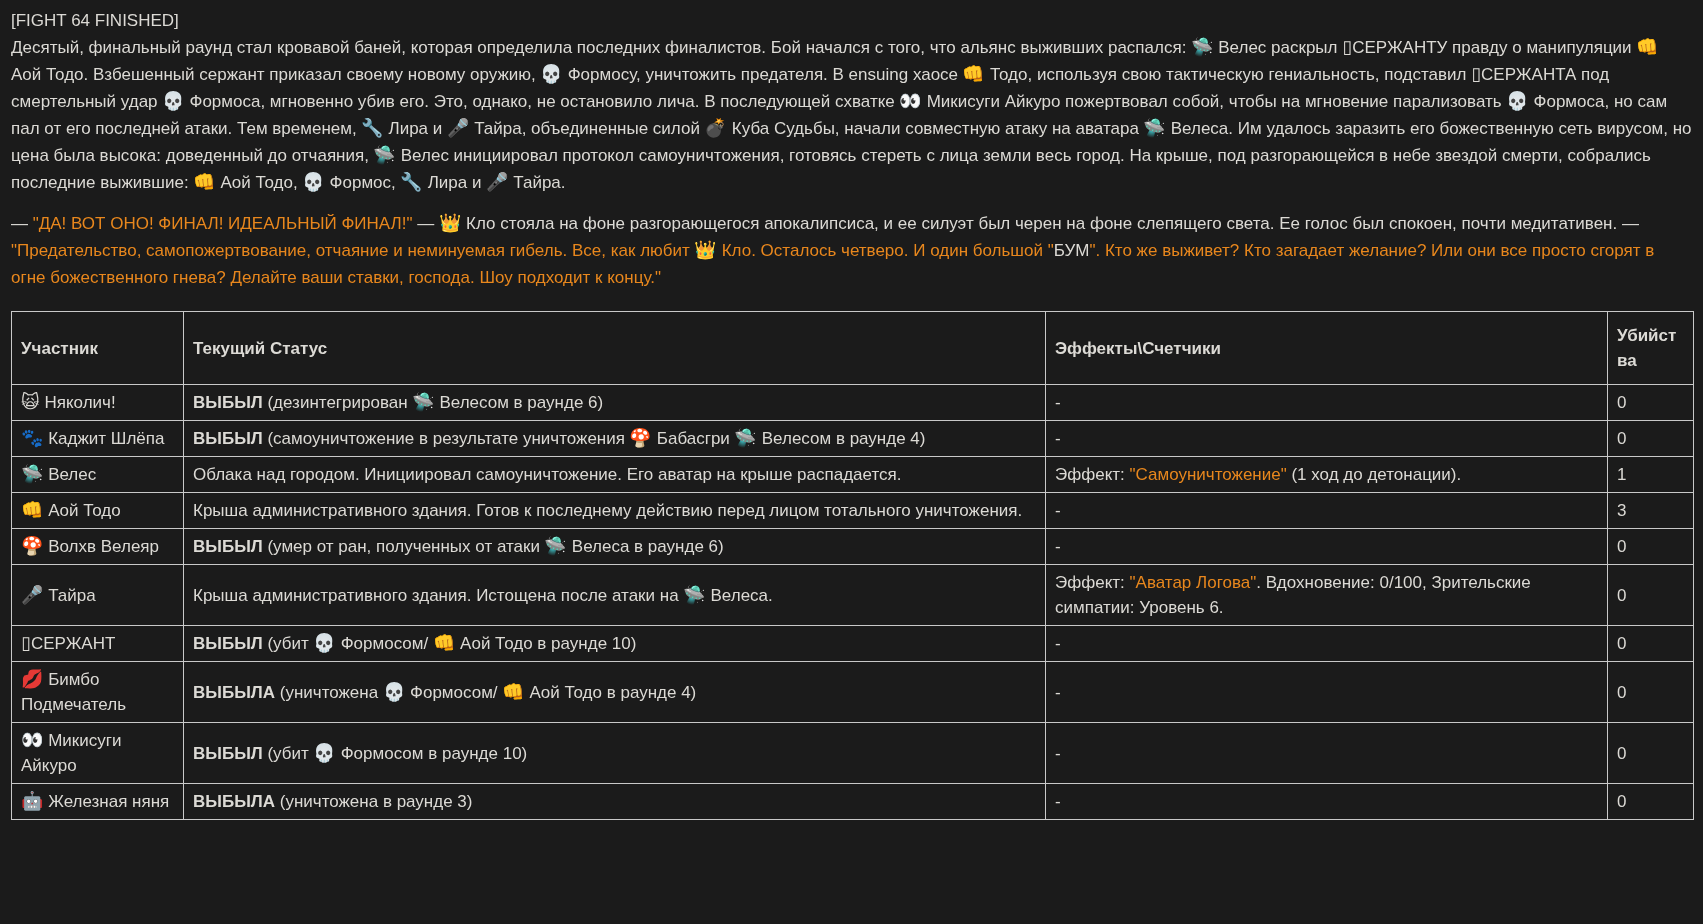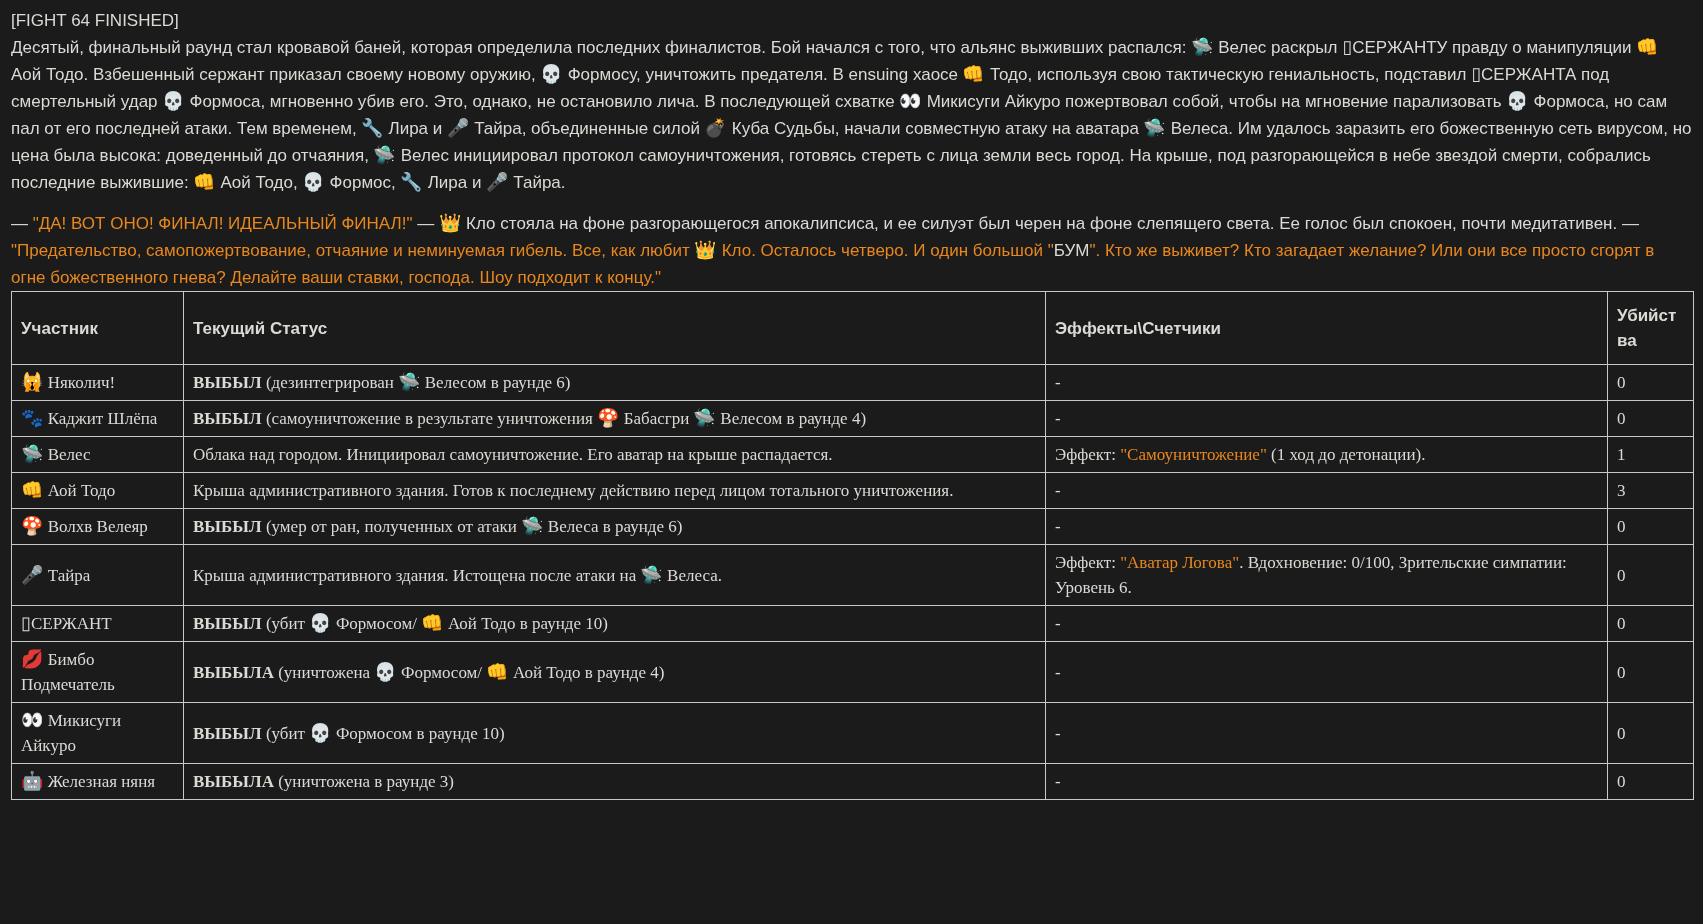--- a/index.html
+++ b/index.html
@@ -12,38 +12,39 @@
   .content{padding:7px 11px 20px 11px;}
   .log p{margin:0;line-height:27px;}
   p.quote{margin-top:14px;}
   .seg-o{color:#e8871d;}
   .seg-b{font-weight:700;}
   .seg-e{font-size:18px;line-height:1;}
   table.status-table{
     border-collapse:collapse;
     table-layout:fixed;
     width:1682px;
+    margin-top:20px;
   }
   table.status-table th,
   table.status-table td{
     border:1px solid #c9c9c9;
     padding:5px 9px;
     vertical-align:middle;
     text-align:left;
     line-height:25px;
     overflow:hidden;
   }
   table.status-table th{
     font-weight:700;
     padding-top:11px;
     padding-bottom:11px;
   }
   th.kills-header{word-break:break-all;}
   td.cell-kills{vertical-align:middle;}
-  tr.data-row{min-height:37px;font-family:Liberation Serif, serif;}
+  tr.data-row{min-height:37px;}
 </style>
 </head>
 <body>
 
 <div class="content">
   <div class="log">
     <p>[FIGHT 64 FINISHED]</p>
     <p class="intro"><span>Десятый, финальный раунд стал кровавой баней, которая определила последних финалистов. Бой начался с того, что альянс выживших распался: </span><span class="seg-e">🛸</span><span> Велес раскрыл </span><span class="seg-e">▯</span><span>СЕРЖАНТУ правду о манипуляции </span><span class="seg-e">👊</span><span> Аой Тодо. Взбешенный сержант приказал своему новому оружию, </span><span class="seg-e">💀</span><span> Формосу, уничтожить предателя. В ensuing хаосе </span><span class="seg-e">👊</span><span> Тодо, используя свою тактическую гениальность, подставил </span><span class="seg-e">▯</span><span>СЕРЖАНТА под смертельный удар </span><span class="seg-e">💀</span><span> Формоса, мгновенно убив его. Это, однако, не остановило лича. В последующей схватке </span><span class="seg-e">👀</span><span> Микисуги Айкуро пожертвовал собой, чтобы на мгновение парализовать </span><span class="seg-e">💀</span><span> Формоса, но сам пал от его последней атаки. Тем временем, </span><span class="seg-e">🔧</span><span> Лира и </span><span class="seg-e">🎤</span><span> Тайра, объединенные силой </span><span class="seg-e">💣</span><span> Куба Судьбы, начали совместную атаку на аватара </span><span class="seg-e">🛸</span><span> Велеса. Им удалось заразить его божественную сеть вирусом, но цена была высока: доведенный до отчаяния, </span><span class="seg-e">🛸</span><span> Велес инициировал протокол самоуничтожения, готовясь стереть с лица земли весь город. На крыше, под разгорающейся в небе звездой смерти, собрались последние выжившие: </span><span class="seg-e">👊</span><span> Аой Тодо, </span><span class="seg-e">💀</span><span> Формос, </span><span class="seg-e">🔧</span><span> Лира и </span><span class="seg-e">🎤</span><span> Тайра.</span></p>
     <p class="quote"><span>— </span><span class="seg-o">"ДА! ВОТ ОНО! ФИНАЛ! ИДЕАЛЬНЫЙ ФИНАЛ!"</span><span> — </span><span class="seg-e">👑</span><span> Кло стояла на фоне разгорающегося апокалипсиса, и ее силуэт был черен на фоне слепящего света. Ее голос был спокоен, почти медитативен. — </span><span class="seg-o">"Предательство, самопожертвование, отчаяние и неминуемая гибель. Все, как любит </span><span class="seg-e">👑</span><span class="seg-o"> Кло. Осталось четверо. И один большой "</span><span>БУМ</span><span class="seg-o">". Кто же выживет? Кто загадает желание? Или они все просто сгорят в огне божественного гнева? Делайте ваши ставки, господа. Шоу подходит к концу."</span></p>
   </div>

